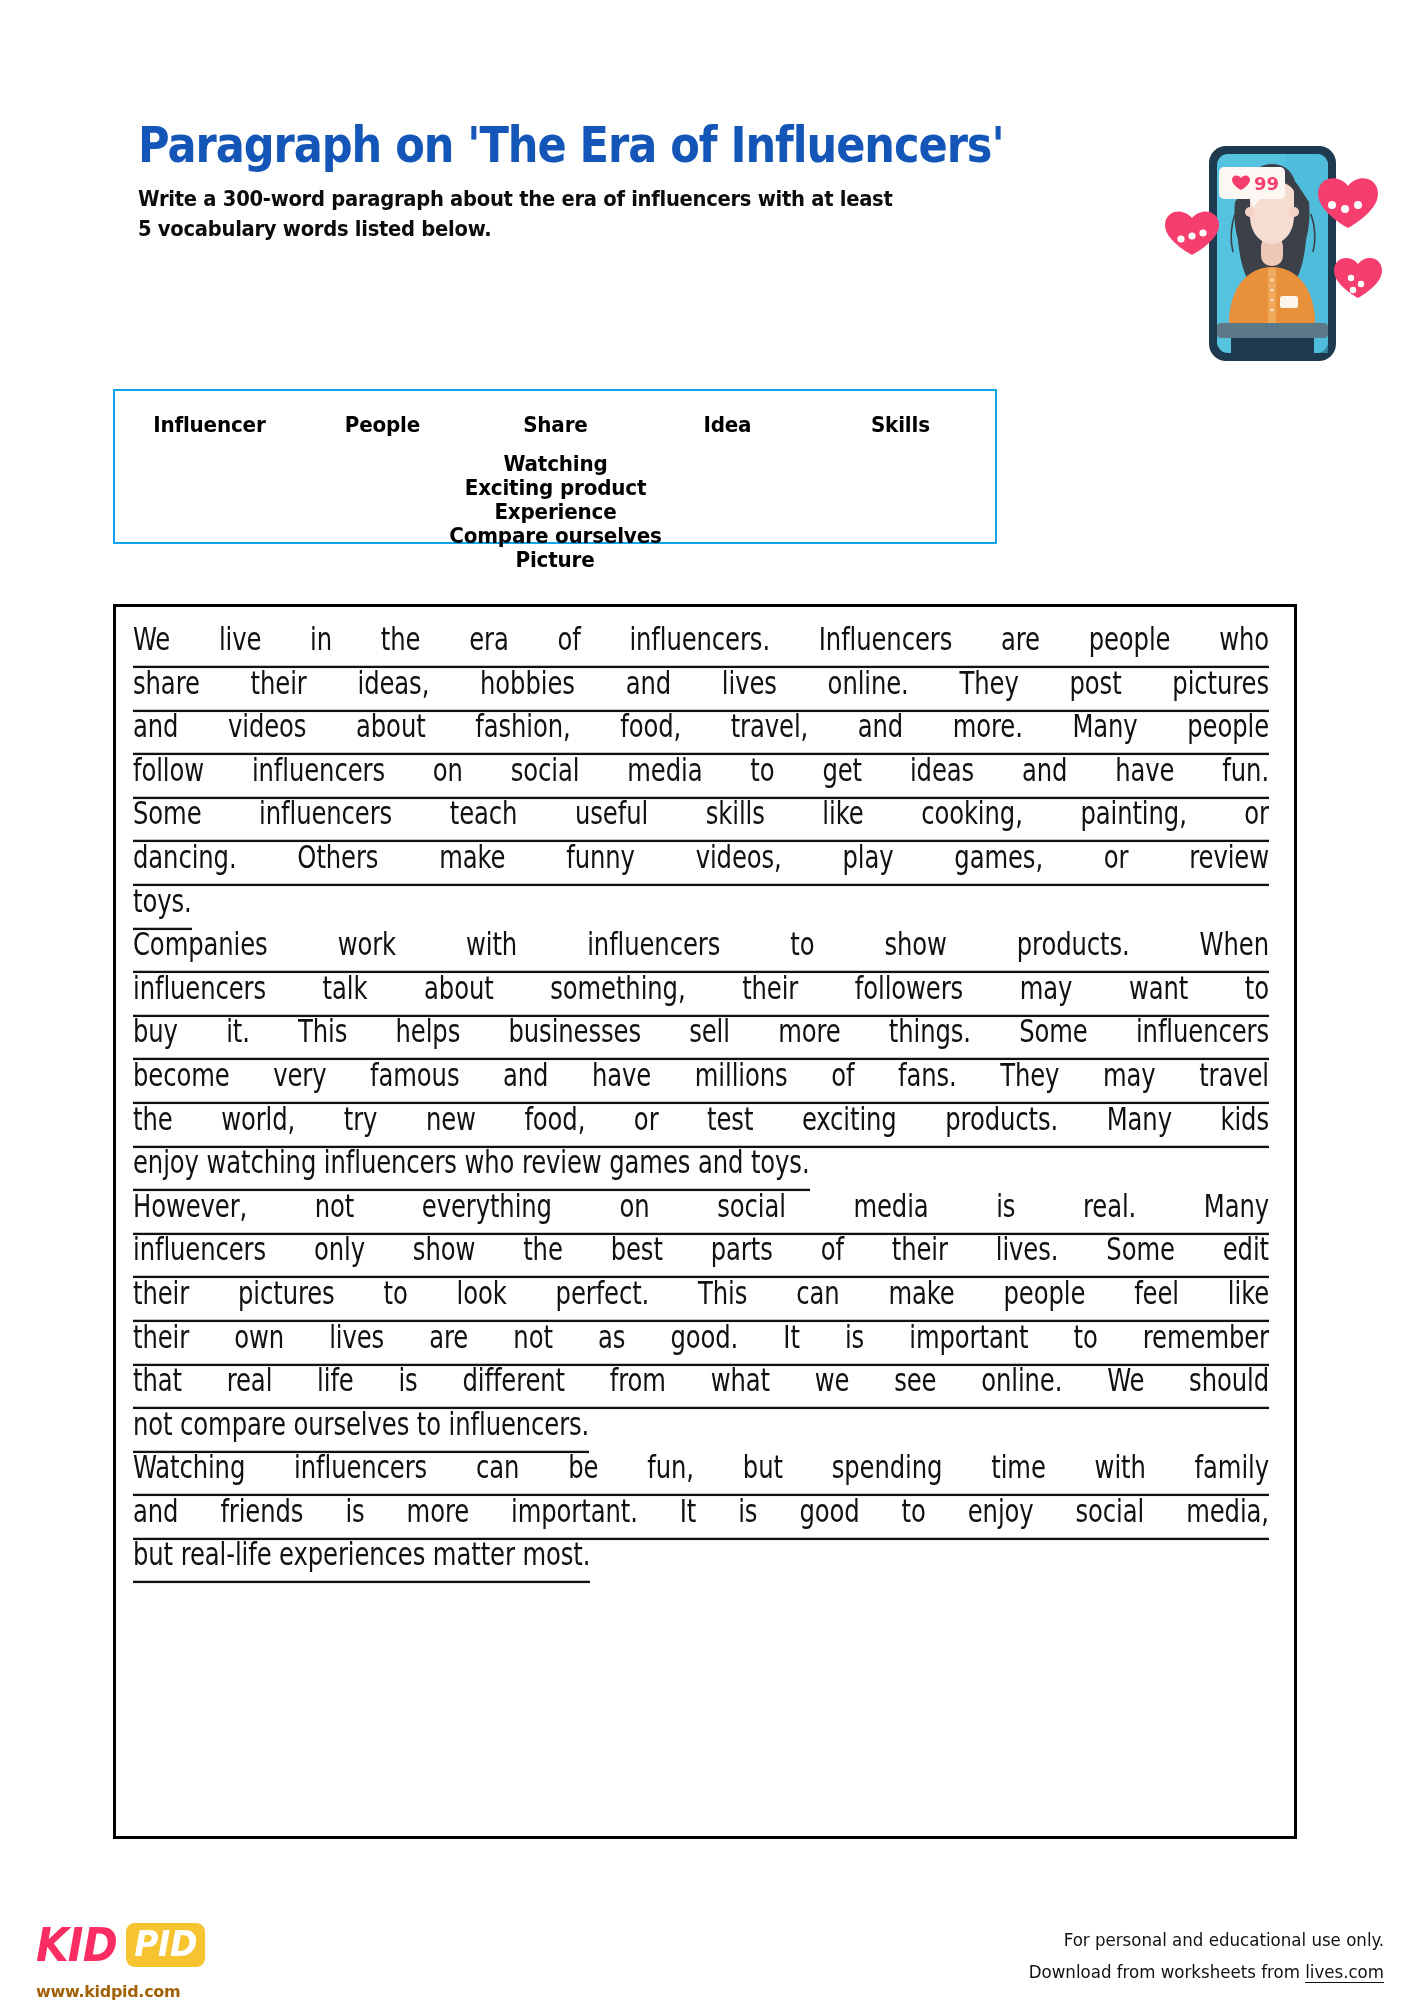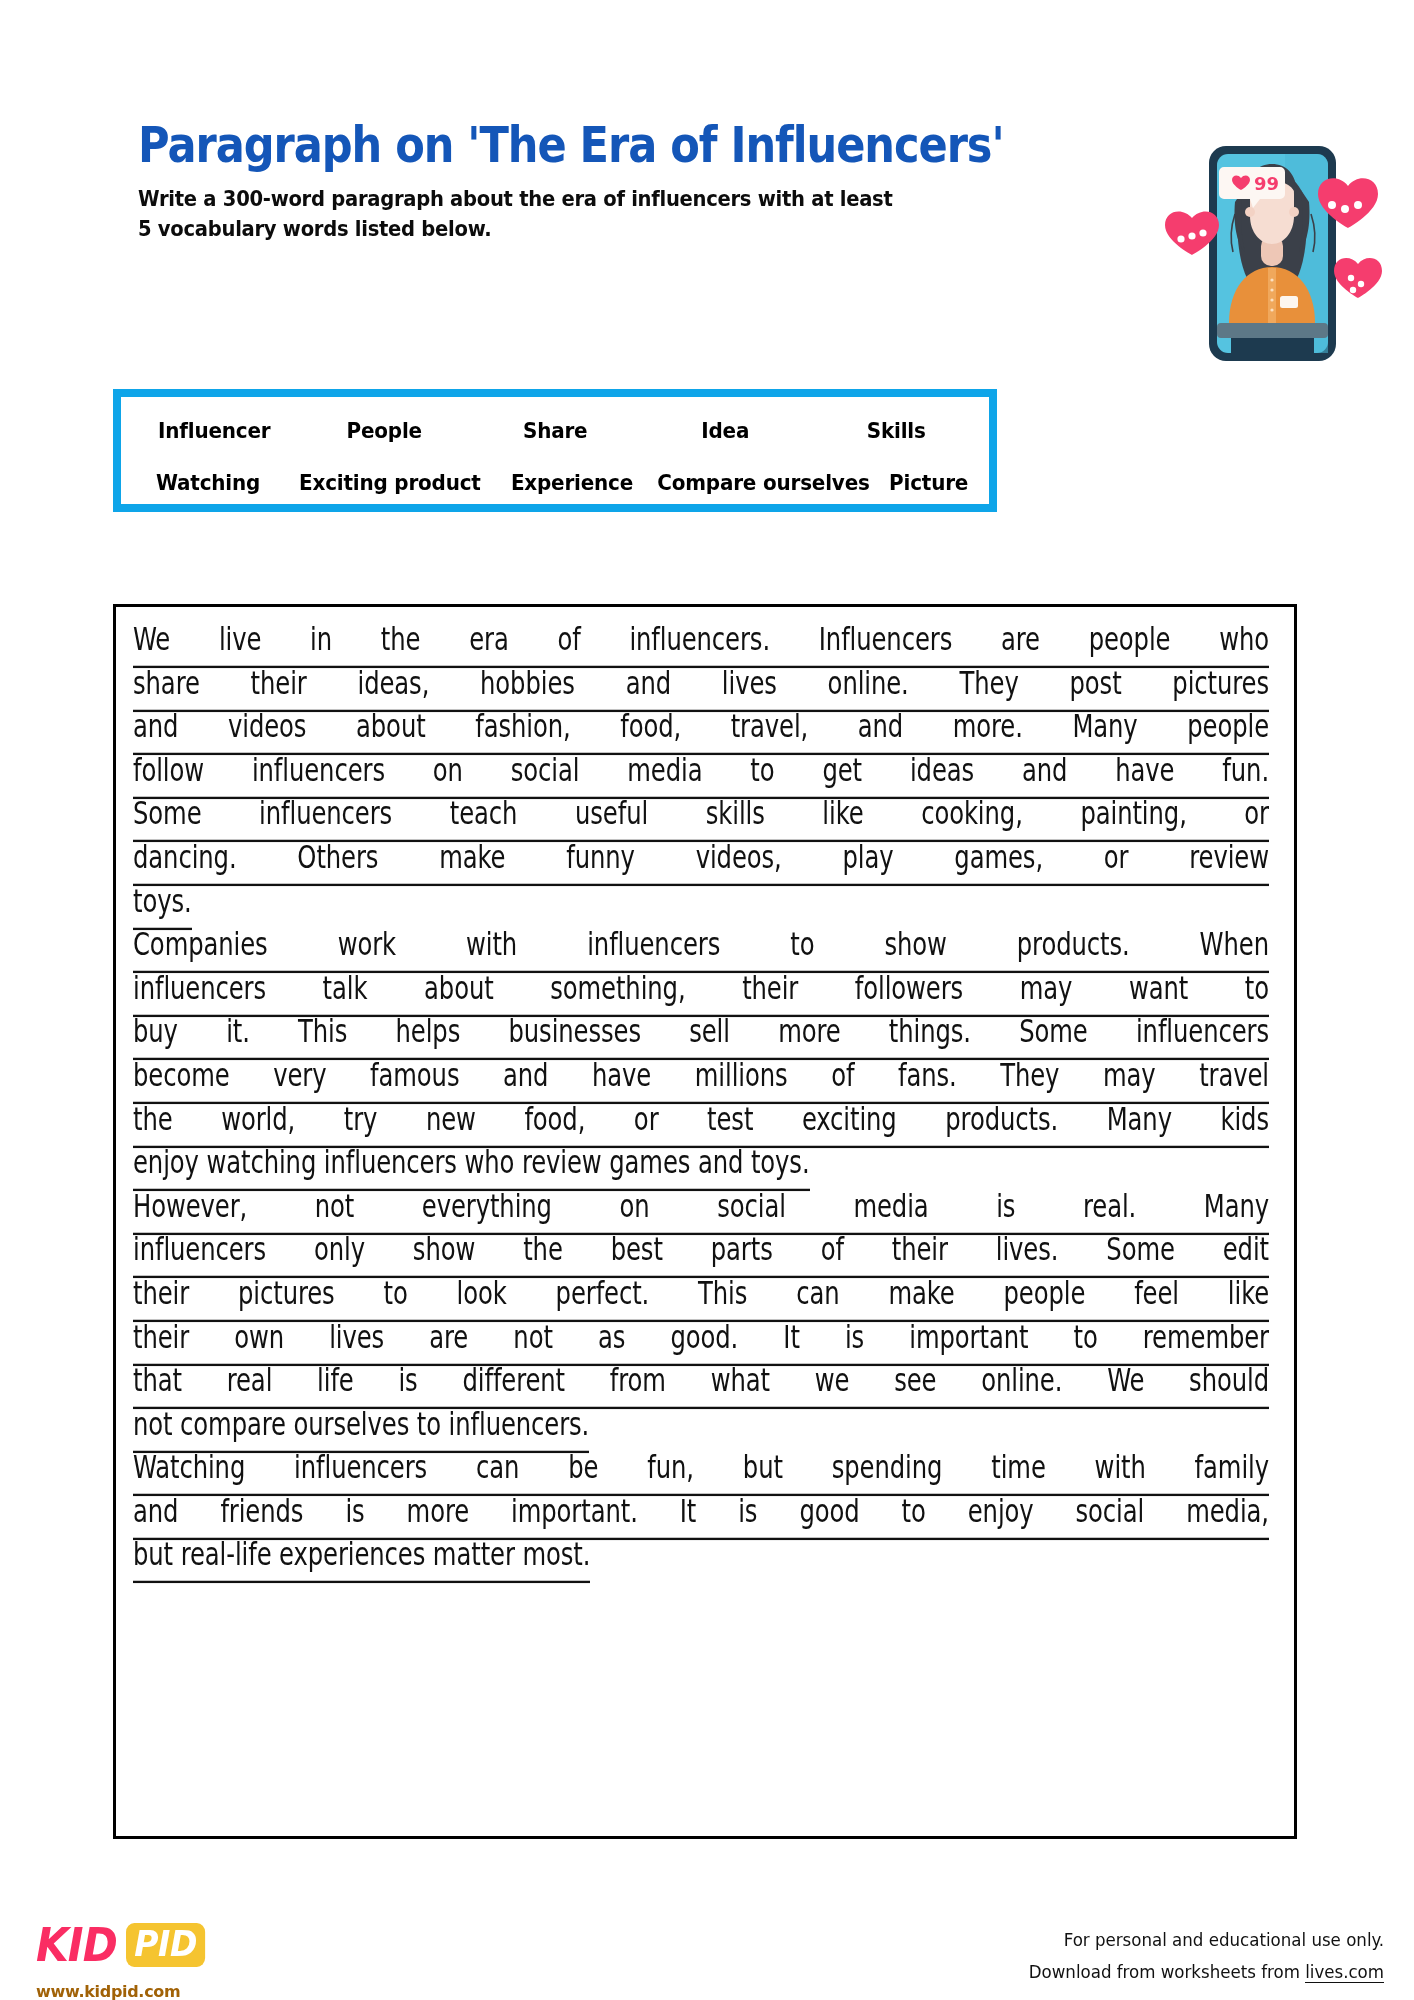--- a/index.html
+++ b/index.html
@@ -56,34 +56,34 @@
     width: 235px;
     height: 255px;
   }
 
   
   #vocab-box {
     position: absolute;
     left: 113px;
     top: 389px;
     width: 884px;
-    height: 123px;
-    border: 8px solid #0ea5e9;
+    height: 155px;
+    border: 2px solid #0ea5e9;
     box-sizing: border-box;
     background: #fff;
   }
   .vocab-row {
     display: flex;
     align-items: center;
     height: 50px;
     padding: 0 8px;
     box-sizing: border-box;
   }
   #vocab-row-1 { margin-top: 9px; }
-  #vocab-row-2 { margin-top: 2px; }
+  #vocab-row-2 { margin-top: 2px; flex-direction: column; }
   .vocab-word {
     font-family: "DejaVu Sans", sans-serif;
     font-weight: bold;
     font-size: 21px;
     color: #000;
     text-align: center;
     letter-spacing: -0.2px;
     white-space: nowrap;
     transform: scaleX(0.95);
   }

